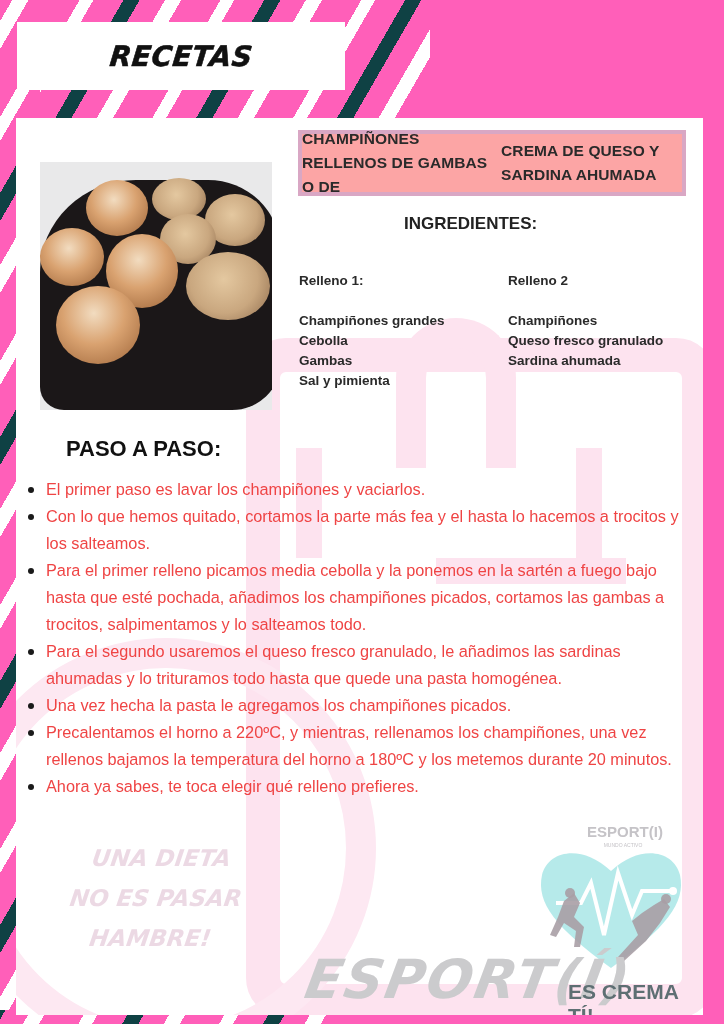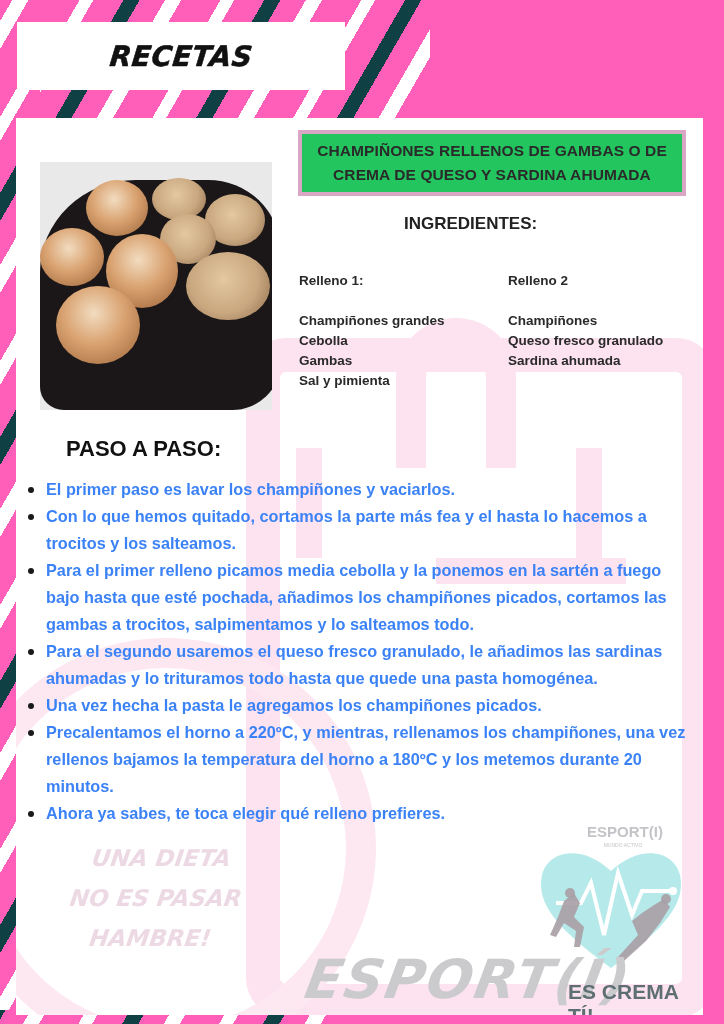--- a/index.html
+++ b/index.html
@@ -75,22 +75,22 @@
     position: absolute; border-radius: 50%;
     background: radial-gradient(circle at 45% 40%, #e4c8a0 0%, #c9a77f 55%, #8d6b4c 100%);
   }
   .mushroom.filled {
     background: radial-gradient(circle at 45% 35%, #f2dcc0 0%, #d9a270 45%, #b27a4c 80%, #7d5637 100%);
   }
 
   .title-box {
     position: absolute; left: 282px; top: 12px; width: 388px; height: 66px;
     border: 4px solid #d9a7c4;
-    display: flex; flex-direction: column; align-items: center; justify-content: center;
-    background: #22c55e;
+    display: flex; align-items: center; justify-content: center;
+    background: #fca5a5;
   }
   .title-line {
     font-weight: 700; font-size: 15.5px; line-height: 24px; color: #2a2a2a;
     letter-spacing: 0.1px;
   }
 
   .ing-title {
     position: absolute; left: 388px; top: 96px;
     font-weight: 700; font-size: 17px; color: #222;
   }
@@ -103,21 +103,21 @@
   .steps-title {
     position: absolute; left: 50px; top: 318px;
     font-weight: 700; font-size: 22px; color: #111;
   }
   .steps {
     position: absolute; left: 10px; top: 358px; width: 668px;
     list-style: none;
   }
   .step {
     position: relative; padding-left: 20px;
-    font-weight: 700; font-size: 16.3px; line-height: 27px; color: #3b82f6;
+    font-weight: 400; font-size: 16.3px; line-height: 27px; color: #ef4444;
   }
   .bullet {
     position: absolute; left: 2px; top: 11px; width: 6px; height: 6px;
     border-radius: 50%; background: #1a1a1a;
   }
 
   .slogan {
     position: absolute; left: 40px; top: 720px; width: 200px;
     text-align: center;
     font-family: "DejaVu Sans", sans-serif; font-weight: 900; font-style: italic;

